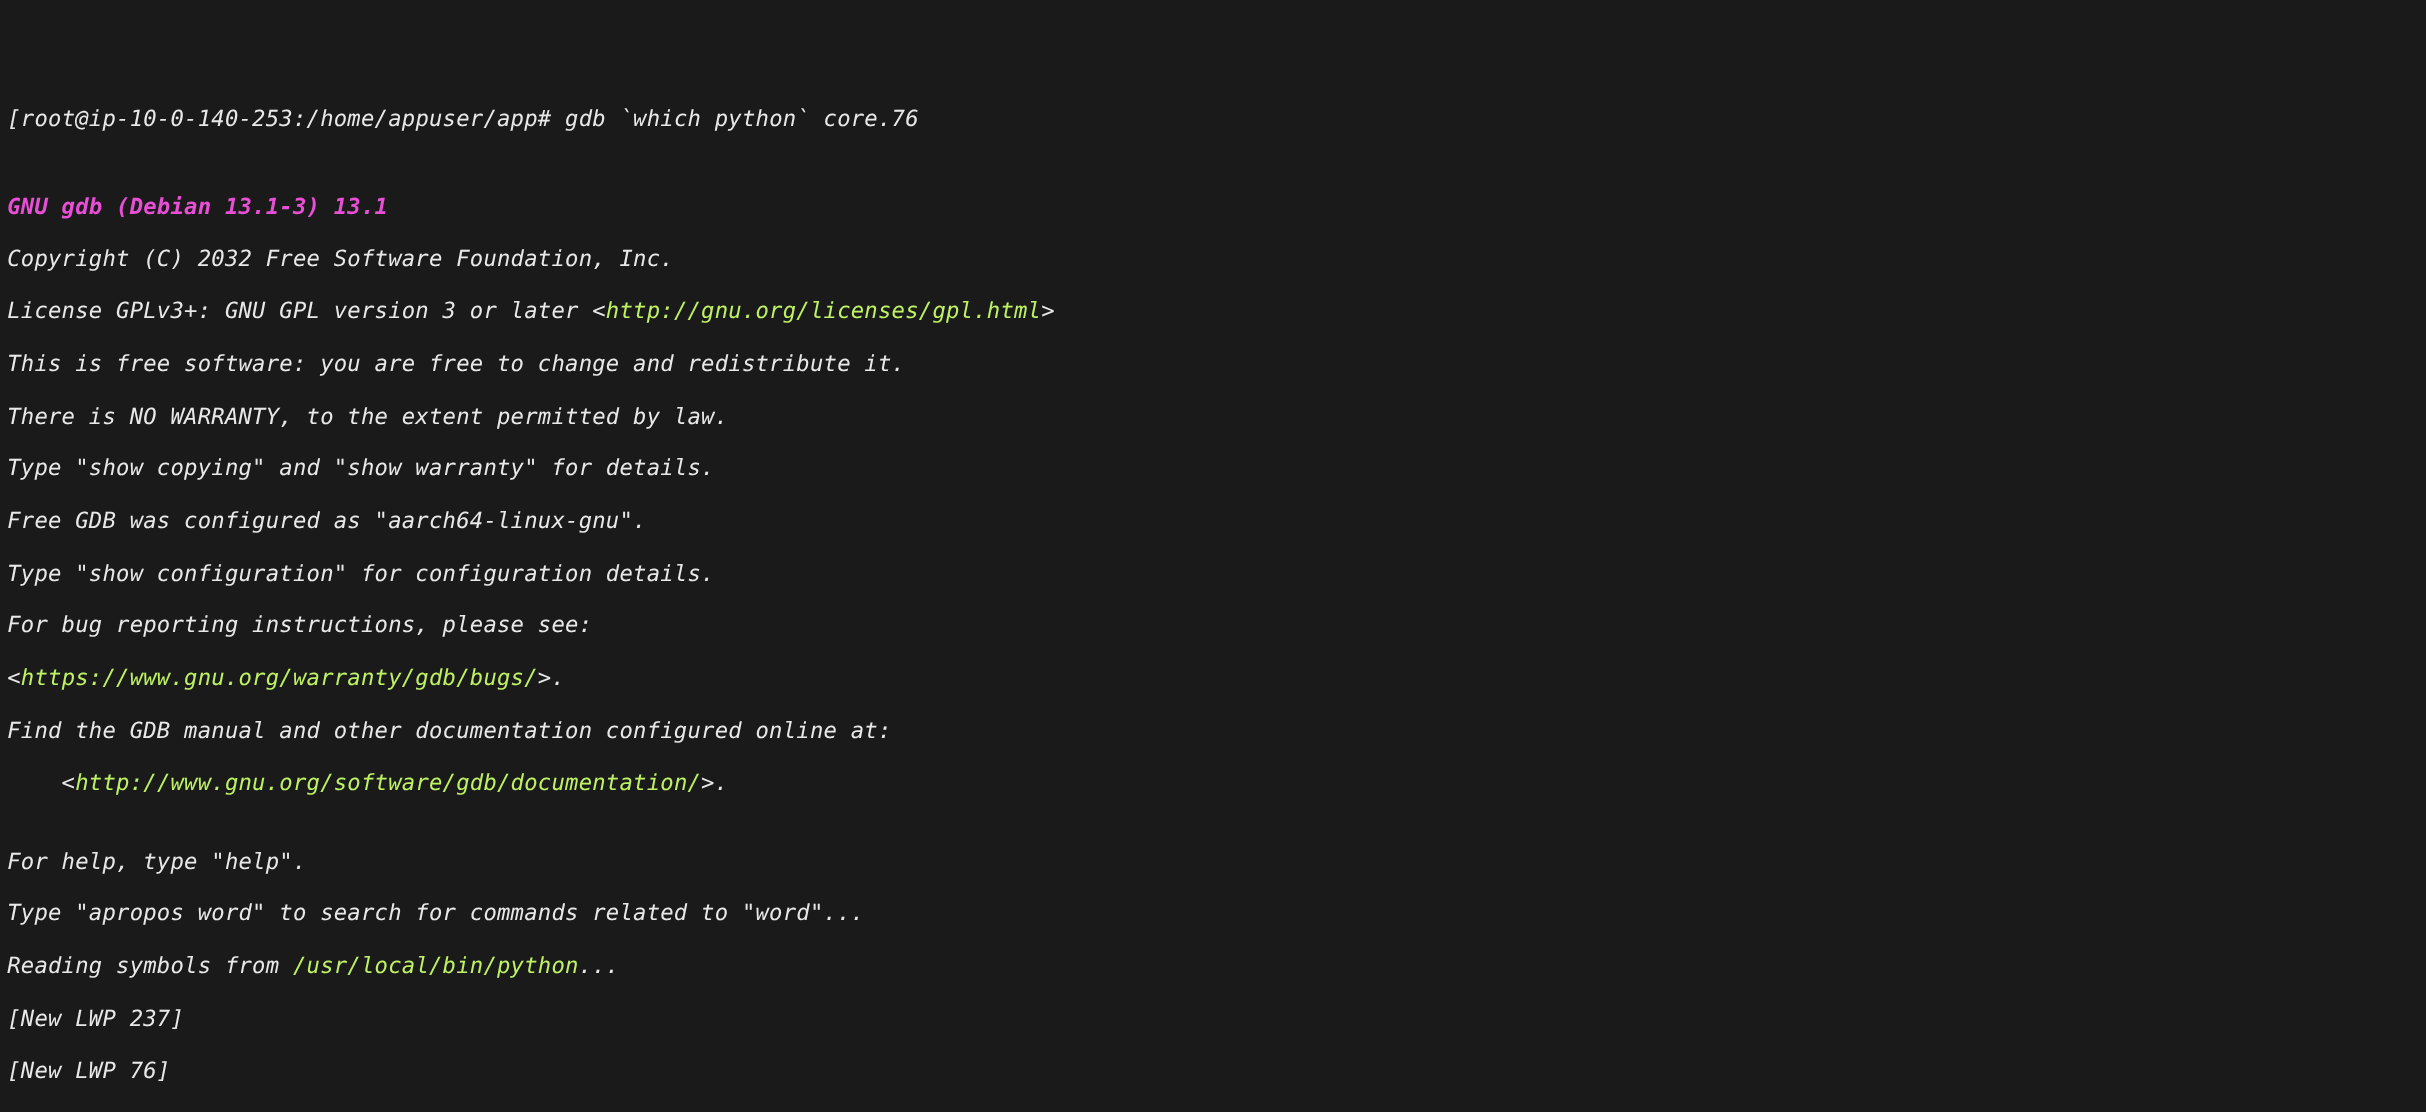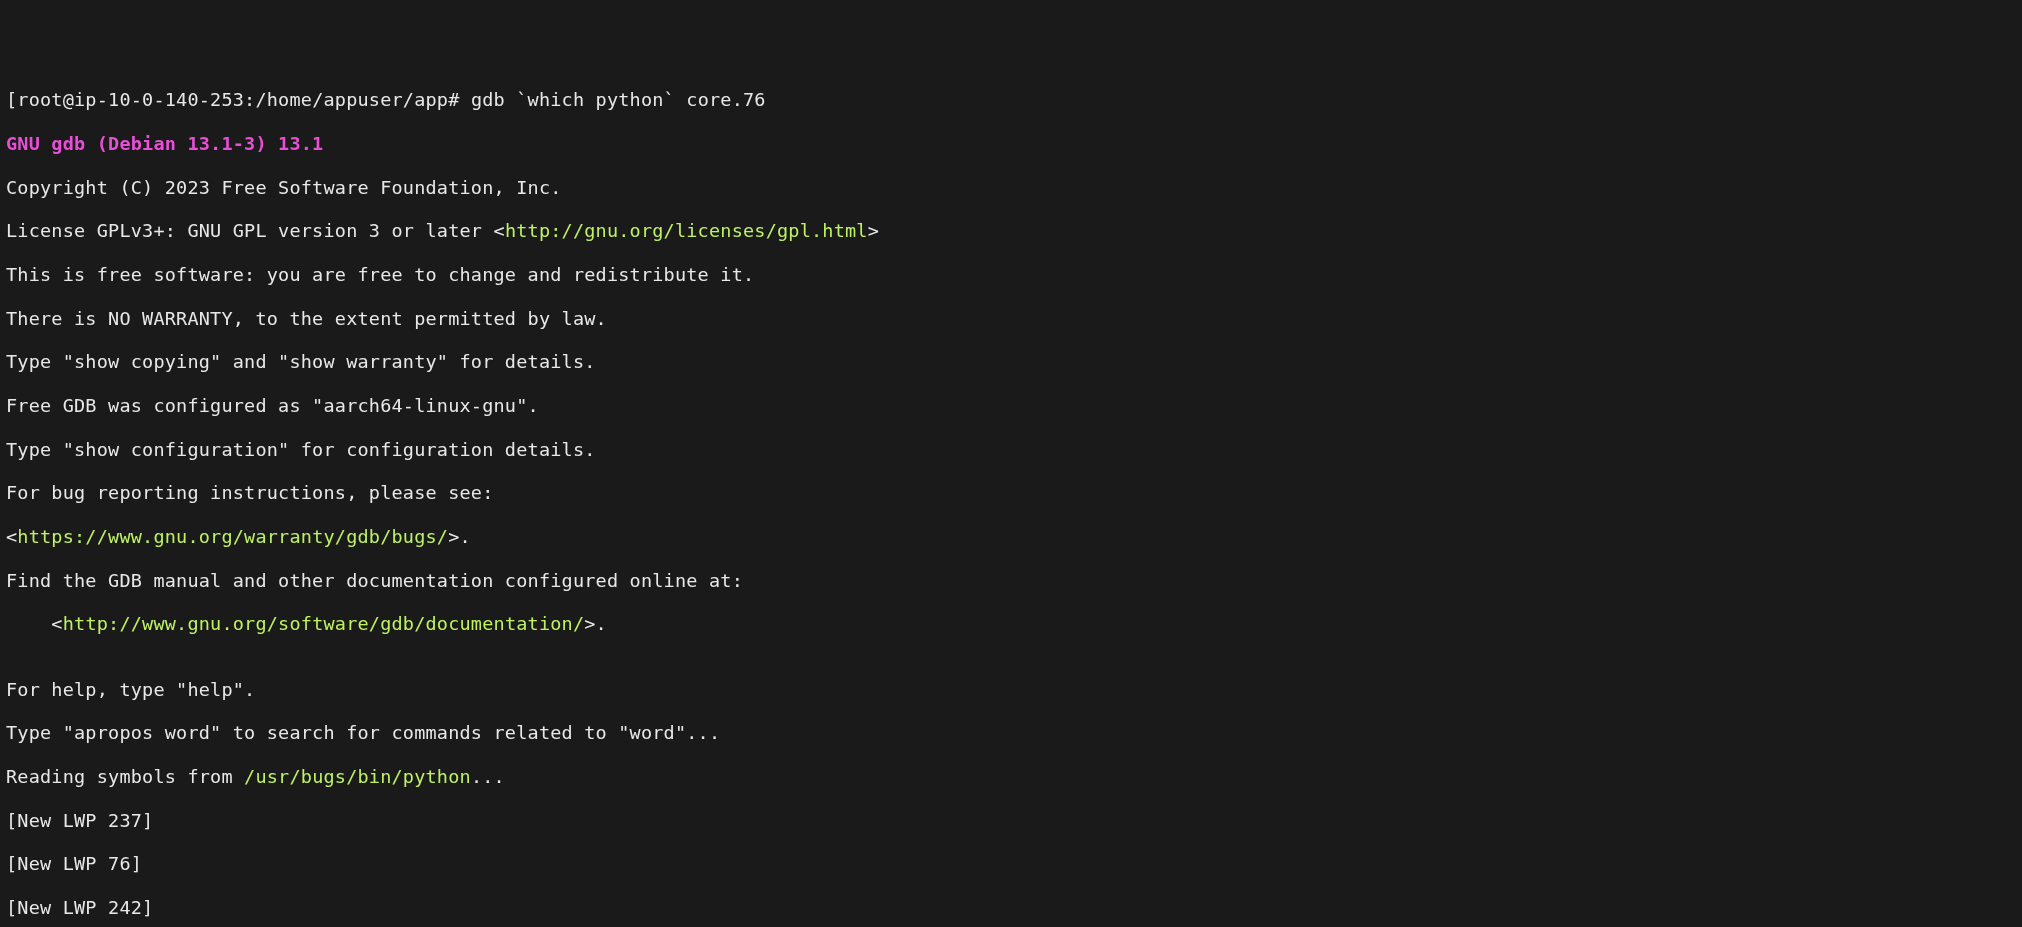--- a/index.html
+++ b/index.html
@@ -1,52 +1,52 @@
 <!DOCTYPE html>
 <html><head>
 <meta charset="utf-8">
 <style>
-  * { margin: 0; padding: 0; box-sizing: border-box; }
+  * { margin: 0; padding: 0; box-sizing: border-box; font-style: italic; }
   body {
     background: #1a1a1a;
     color: #e8e8e8;
     font-family: "Menlo", "Monaco", "Consolas", monospace;
     font-size: 18.5px;
     line-height: 1.18;
     padding: 2px 6px;
     white-space: pre;
     letter-spacing: 0.2px;
   }
   .line { display: block; }
-  .magenta { color: #e84fd6; font-weight: bold; }
+  .magenta { color: #e84fd6; font-weight: bold; margin-top: 29px; }
   .green { color: #bef264; }
   .white { color: #e8e8e8; }
 </style>
 </head>
 <body>
 
 
 
 <div class="line"><span>[</span><span>root@ip-10-0-140-253</span><span>:/home/appuser/app# </span><span class="white">gdb `which python` core.76</span></div>
 <div class="line magenta">GNU gdb (Debian 13.1-3) 13.1</div>
-<div class="line">Copyright (C) 2023 Free Software Foundation, Inc.</div>
+<div class="line">Copyright (C) 2032 Free Software Foundation, Inc.</div>
 <div class="line"><span>License GPLv3+: GNU GPL version 3 or later &lt;</span><span class="green">http://gnu.org/licenses/gpl.html</span><span>&gt;</span></div>
 <div class="line">This is free software: you are free to change and redistribute it.</div>
 <div class="line">There is NO WARRANTY, to the extent permitted by law.</div>
 <div class="line">Type "show copying" and "show warranty" for details.</div>
 <div class="line">Free GDB was configured as "aarch64-linux-gnu".</div>
 <div class="line">Type "show configuration" for configuration details.</div>
 <div class="line">For bug reporting instructions, please see:</div>
 <div class="line"><span>&lt;</span><span class="green">https://www.gnu.org/warranty/gdb/bugs/</span><span>&gt;.</span></div>
 <div class="line">Find the GDB manual and other documentation configured online at:</div>
 <div class="line"><span>    &lt;</span><span class="green">http://www.gnu.org/software/gdb/documentation/</span><span>&gt;.</span></div>
 <div class="line"></div>
 <div class="line">For help, type "help".</div>
 <div class="line">Type "apropos word" to search for commands related to "word"...</div>
-<div class="line"><span>Reading symbols from </span><span class="green">/usr/bugs/bin/python</span><span>...</span></div>
+<div class="line"><span>Reading symbols from </span><span class="green">/usr/local/bin/python</span><span>...</span></div>
 <div class="line">[New LWP 237]</div>
 <div class="line">[New LWP 76]</div>
 <div class="line">[New LWP 242]</div>
 
 
 
 
 
 
 

